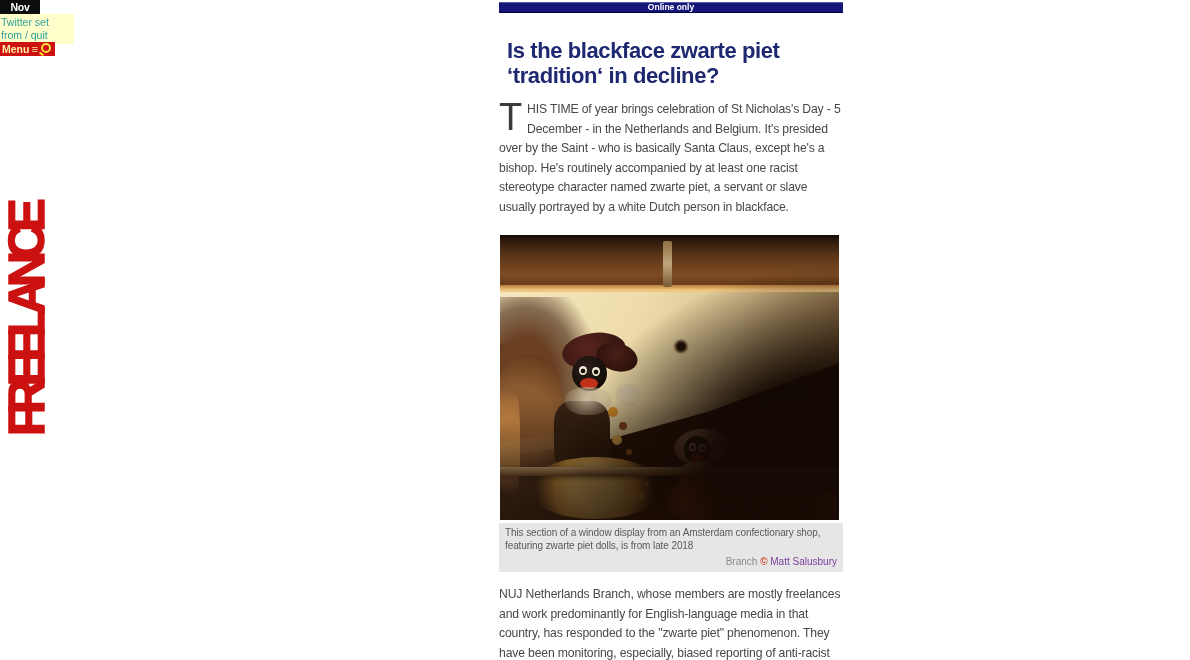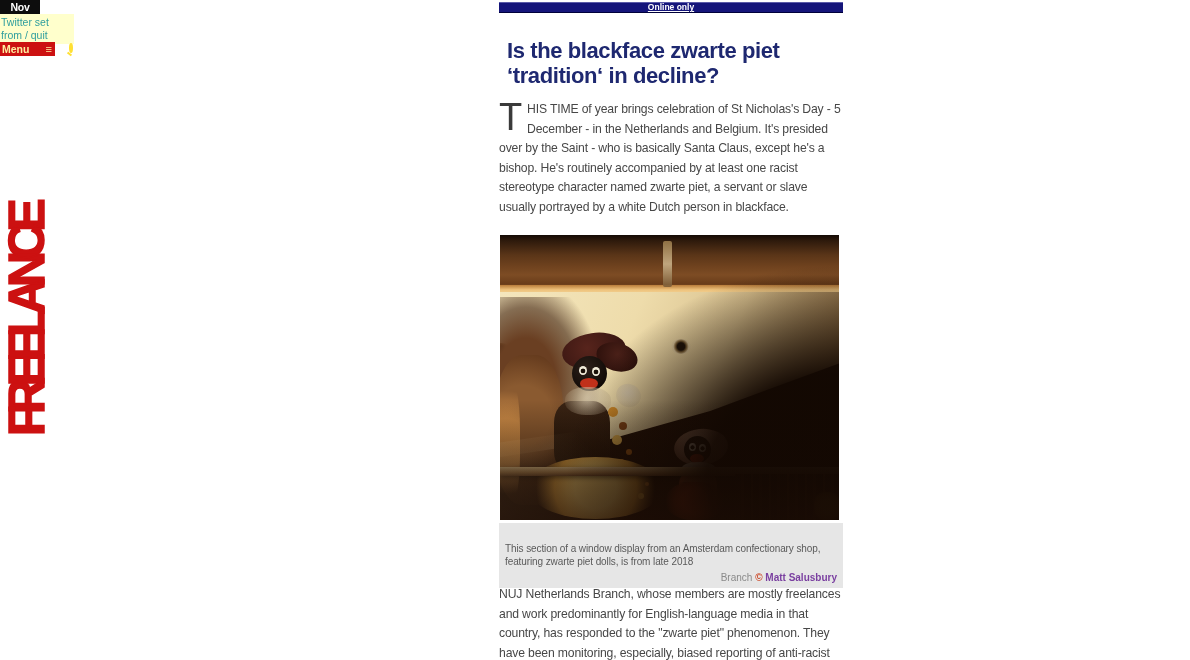--- a/index.html
+++ b/index.html
@@ -9,52 +9,52 @@
   
   .sidebar{position:absolute;left:0;top:0;width:56px;height:660px;}
   .date-box{position:absolute;left:0;top:0;width:40px;height:14px;background:#0d0d0d;
             color:#ffffff;font-size:10.5px;font-weight:bold;line-height:14px;text-align:center;
             letter-spacing:-0.2px;cursor:pointer;}
   .side-links{position:absolute;left:0;top:14px;width:74px;background:#ffffcc;
               color:#2f9e9e;font-size:10.5px;line-height:12.5px;padding:2px 0 3px 1px;
               box-sizing:border-box;cursor:pointer;}
   .menu-bar{position:absolute;left:0;top:42px;width:55px;height:14px;background:#cc1111;
             color:#ffefa0;font-size:10.5px;font-weight:bold;line-height:14px;
-            padding-left:2px;box-sizing:border-box;cursor:pointer;display:flex;align-items:center;gap:16px;}
+            padding-left:2px;box-sizing:border-box;cursor:pointer;display:flex;align-items:center;gap:2px;}
   .hamb{font-size:11px;line-height:10px;}
   .mag{width:6px;height:6px;border:2px solid #ffe033;border-radius:50%;display:inline-block;
        position:relative;margin-left:1px;margin-top:-2px;}
   .mag::after{content:"";position:absolute;width:5px;height:2px;background:#ffe033;
               left:-4px;top:8px;transform:rotate(40deg);}
   .brand{position:absolute;left:1px;top:54px;height:382px;width:52px;
          writing-mode:vertical-rl;transform:rotate(180deg);
          font-weight:bold;font-size:50px;line-height:52px;letter-spacing:-8.5px;
          color:#cc1111;-webkit-text-stroke:1.5px #cc1111;cursor:pointer;}
 
   
   .main{position:absolute;left:499px;top:0;width:344px;}
   .banner{position:absolute;left:0;top:2px;width:344px;height:11px;background:#15157a;
           border-top:1px solid #5a5aa8;border-bottom:1px solid #00003a;box-sizing:border-box;
-          color:#ffffff;font-size:8.5px;font-weight:bold;text-align:center;line-height:9px;text-decoration:underline;}
+          color:#ffffff;font-size:8.5px;font-weight:bold;text-align:center;line-height:9px;}
   .title{position:absolute;left:0;top:30px;width:344px;margin:8px;
          color:#1e2870;font-size:22px;line-height:25px;font-weight:bold;letter-spacing:-0.4px;}
   .para{position:absolute;left:0;width:344px;margin:0;color:#474747;
         font-size:12.2px;line-height:19.5px;letter-spacing:-0.15px;}
   .p1{top:100px;}
   .p2{top:585px;}
   .dropcap{float:left;font-size:38px;line-height:30px;padding:2px 5px 0 0;color:#3a3a3a;}
 
   
   .caption-box{position:absolute;left:0;top:523px;width:344px;background:#e6e6e6;
                box-sizing:border-box;padding:4px 6px 5px 6px;}
-  .caption{color:#5a5a5a;font-size:10px;line-height:12.5px;letter-spacing:-0.1px;margin-top:16px;}
+  .caption{color:#5a5a5a;font-size:10px;line-height:12.5px;letter-spacing:-0.1px;}
   .credit{text-align:right;font-size:10px;margin-top:4px;}
   .credit-label{color:#8a8a8a;}
   .credit-copy{color:#cc4422;font-weight:bold;}
-  .credit-name{color:#7a3fa0;font-weight:bold;cursor:pointer;}
+  .credit-name{color:#7a3fa0;font-weight:normal;cursor:pointer;}
 
   
   .photo{position:absolute;left:1px;top:235px;width:339px;height:285px;overflow:hidden;
          background:#241208;box-shadow:inset 0 0 40px rgba(40,16,4,.45);}
   .ph{position:absolute;}
   .ph-topband{left:0;top:0;width:339px;height:57px;
     background:linear-gradient(180deg,#140a04 0%,#2e1a0c 10%,#5a3518 35%,#6f421e 55%,#7d4c24 70%,#6a3d1a 85%,#8a5a28 100%);}
   .ph-topglow{left:0;top:50px;width:339px;height:8px;
     background:linear-gradient(180deg,#b87c3a,#eec27c 60%,#f2d090);}
   .ph-hang{left:163px;top:6px;width:9px;height:46px;border-radius:2px;opacity:.9;

